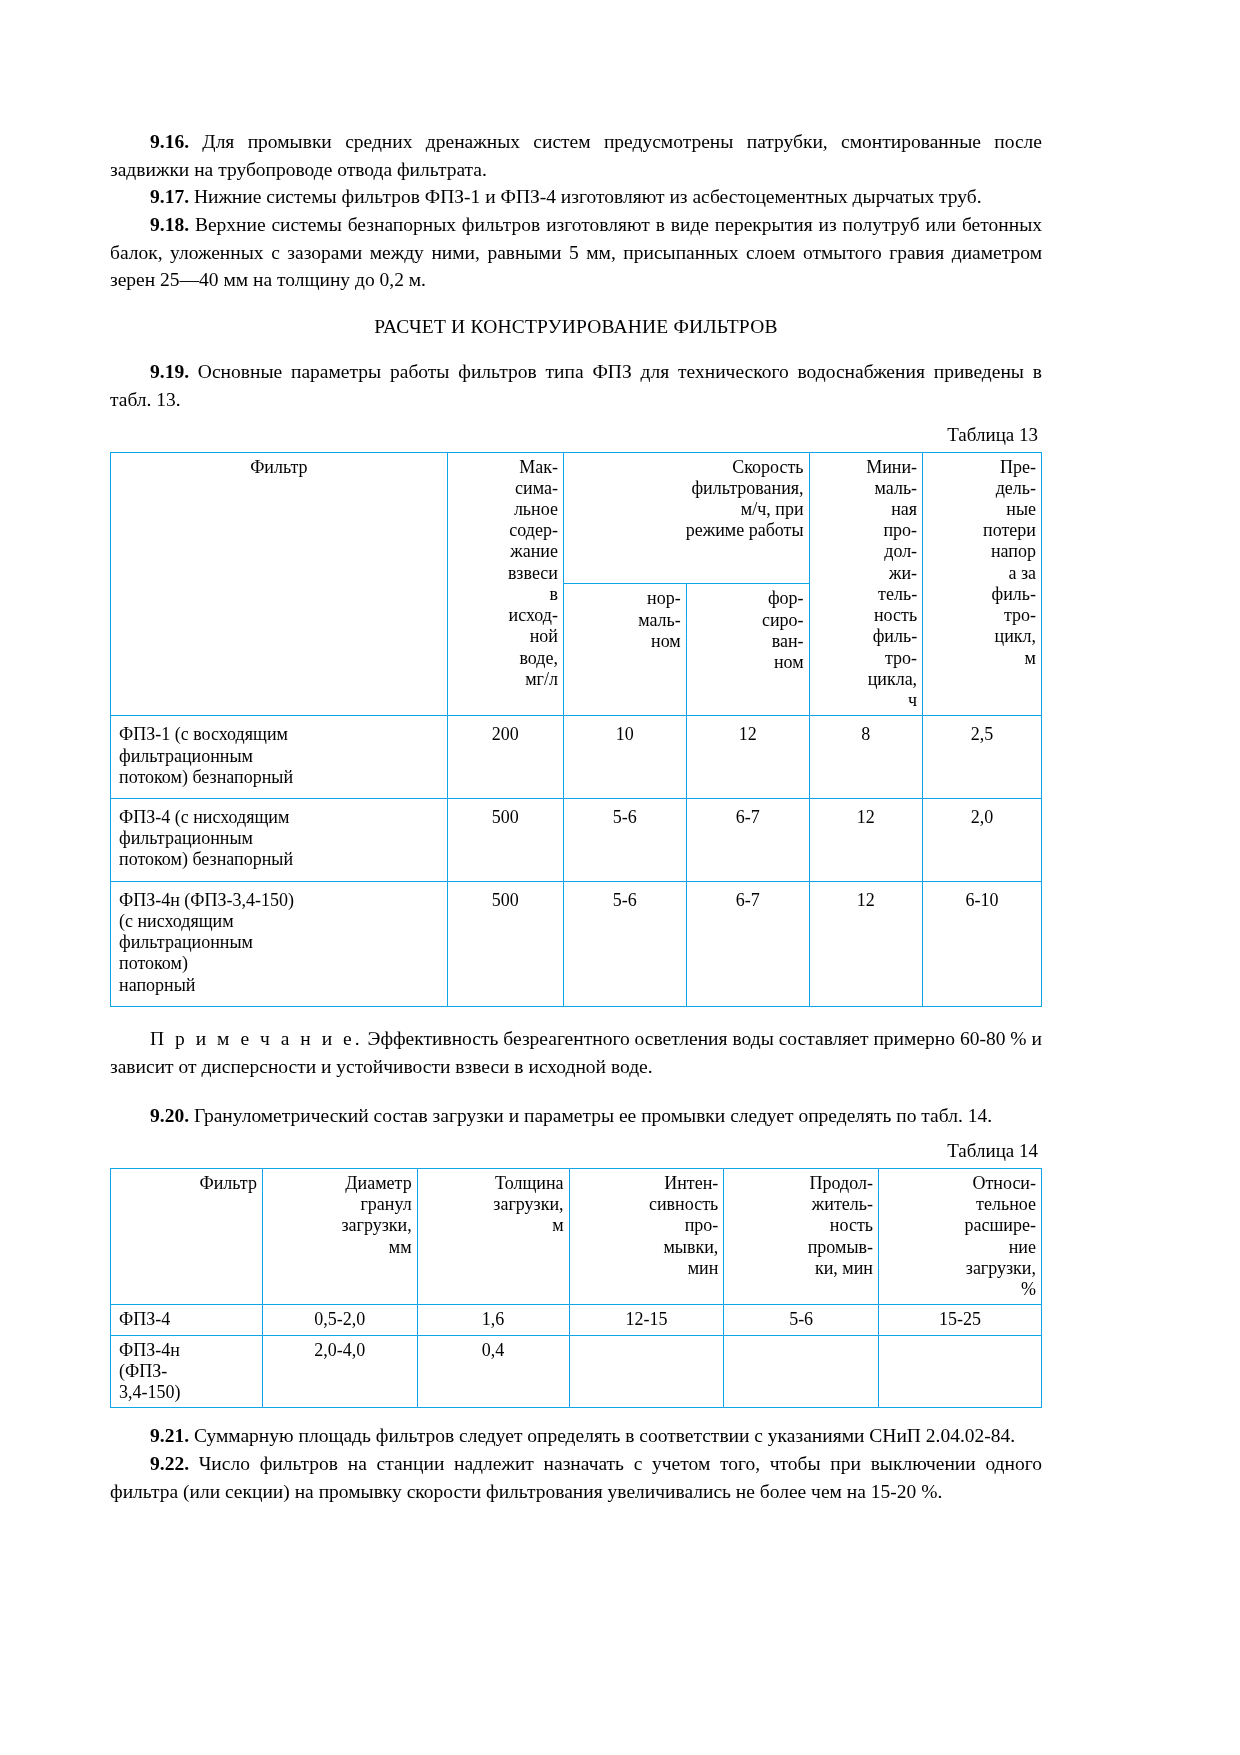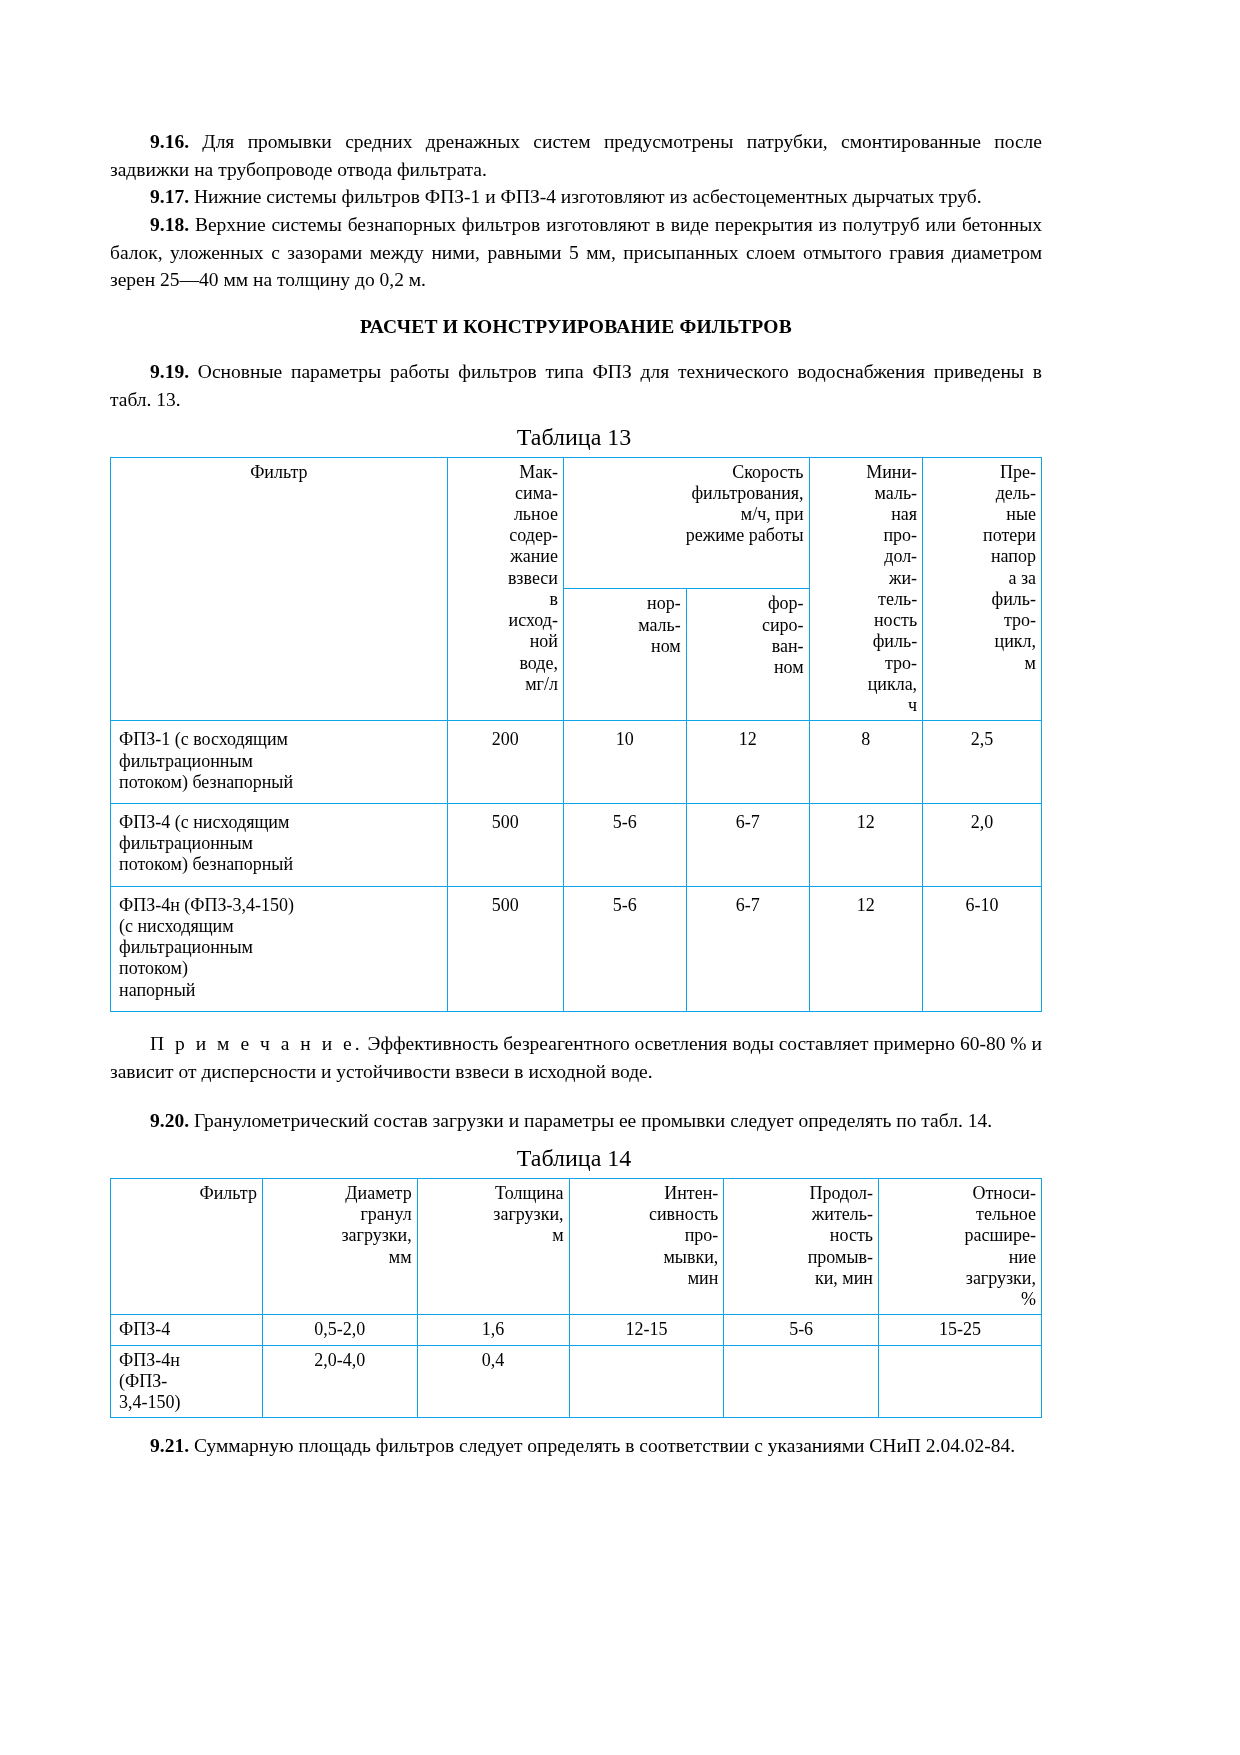--- a/index.html
+++ b/index.html
@@ -25,28 +25,28 @@
     line-height: 1.42;
     text-align: justify;
     text-indent: 40px;
     margin: 0 0 0 0;
   }
   .para .num {
     font-weight: bold;
   }
   .section-title {
     text-align: center;
-    font-weight: bold;
+    font-weight: normal;
     font-size: 19.5px;
     margin: 22px 0 20px 0;
     letter-spacing: 0.2px;
   }
   .table-caption {
-    text-align: center;
-    font-size: 24px;
+    text-align: right;
+    font-size: 19px;
     margin: 10px 0 6px 0;
     padding-right: 4px;
   }
   table.doc {
     border-collapse: collapse;
     width: 100%;
     table-layout: fixed;
     font-size: 18px;
   }
   table.doc td, table.doc th {
@@ -276,14 +276,15 @@
         <td class="body-val"></td>
         <td class="body-val"></td>
       </tr>
     </tbody>
   </table>
 
   <div class="gap-sm"></div>
 
   <p class="para"><span class="num">9.21.</span><span> Суммарную площадь фильтров следует определять в соответствии с указаниями СНиП 2.04.02-84.</span></p>
 
+  <p class="para"><span class="num">9.22.</span><span> Число фильтров на станции надлежит назначать с учетом того, чтобы при выключении одного фильтра (или секции) на промывку скорости фильтрования увеличивались не более чем на 15-20 %.</span></p>
 
 </div>
 
 </body></html>

